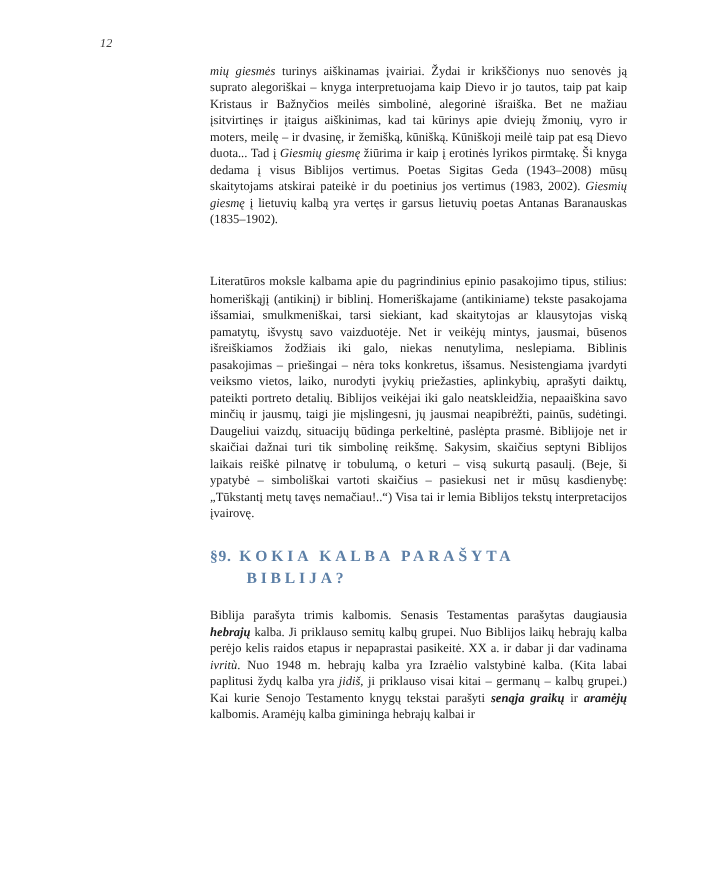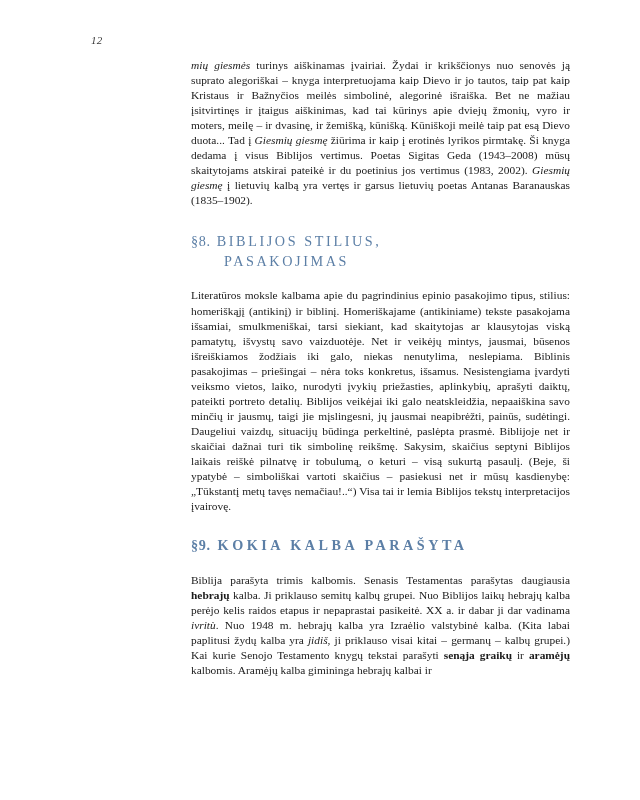--- a/index.html
+++ b/index.html
@@ -74,43 +74,42 @@
     display: block;
     margin-left: 33px;
   }
 
   .gap-before-h8 { height: 24px; }
   .gap-after-h8  { height: 17px; }
   .gap-before-h9 { height: 22px; }
   .gap-after-h9  { height: 17px; }
 
   i { }
-  .bi { font-weight: bold; }
+  .bi { font-weight: bold; font-style: italic; }
 </style>
 </head>
 <body>
 
 <div class="page">
 
   <div class="folio">12</div>
 
   <div class="textblock">
 
     <p class="body"><i>mių giesmės</i><span> turinys aiškinamas įvairiai. Žydai ir krikščionys nuo senovės ją suprato alegoriškai – knyga interpretuojama kaip Dievo ir jo tautos, taip pat kaip Kristaus ir Bažnyčios meilės simbolinė, alegorinė išraiška. Bet ne mažiau įsitvirtinęs ir įtaigus aiškinimas, kad tai kūrinys apie dviejų žmonių, vyro ir moters, meilę – ir dvasinę, ir žemišką, kūnišką. Kūniškoji meilė taip pat esą Dievo duota... Tad į </span><i>Giesmių giesmę</i><span> žiūrima ir kaip į erotinės lyrikos pirmtakę. Ši knyga dedama į visus Biblijos vertimus. Poetas Sigitas Geda (1943–2008) mūsų skaitytojams atskirai pateikė ir du poetinius jos vertimus (1983, 2002). </span><i>Giesmių giesmę</i><span> į lietuvių kalbą yra vertęs ir garsus lietuvių poetas Antanas Baranauskas (1835–1902).</span></p>
 
     <div class="gap-before-h8"></div>
 
-    <h2 class="sec-heading"><span class="sec-num">§8.</span><span> BIBLIJOS STILIUS,</span><span class="cont">PASAKOJIMAS</span></h2>
 
     <div class="gap-after-h8"></div>
 
     <p class="body"><span>Literatūros moksle kalbama apie du pagrindinius epinio pasakojimo tipus, stilius: homeriškąjį (antikinį) ir biblinį. Homeriškajame (antikiniame) tekste pasakojama išsamiai, smulkmeniškai, tarsi siekiant, kad skaitytojas ar klausytojas viską pamatytų, išvystų savo vaizduotėje. Net ir veikėjų mintys, jausmai, būsenos išreiškiamos žodžiais iki galo, niekas nenutylima, neslepiama. Biblinis pasakojimas – priešingai – nėra toks konkretus, išsamus. Nesistengiama įvardyti veiksmo vietos, laiko, nurodyti įvykių priežasties, aplinkybių, aprašyti daiktų, pateikti portreto detalių. Biblijos veikėjai iki galo neatskleidžia, nepaaiškina savo minčių ir jausmų, taigi jie mįslingesni, jų jausmai neapibrėžti, painūs, sudėtingi. Daugeliui vaizdų, situacijų būdinga perkeltinė, paslėpta prasmė. Biblijoje net ir skaičiai dažnai turi tik simbolinę reikšmę. Sakysim, skaičius septyni Biblijos laikais reiškė pilnatvę ir tobulumą, o keturi – visą sukurtą pasaulį. (Beje, ši ypatybė – simboliškai vartoti skaičius – pasiekusi net ir mūsų kasdienybę: „Tūkstantį metų tavęs nemačiau!..“) Visa tai ir lemia Biblijos tekstų interpretacijos įvairovę.</span></p>
 
     <div class="gap-before-h9"></div>
 
-    <h2 class="sec-heading wide"><span class="sec-num">§9.</span><span> KOKIA KALBA PARAŠYTA</span></h2>
+    <h2 class="sec-heading wide"><span class="sec-num">§9.</span><span> KOKIA KALBA PARAŠYTA</span><span class="cont">BIBLIJA?</span></h2>
 
     <div class="gap-after-h9"></div>
 
     <p class="body"><span>Biblija parašyta trimis kalbomis. Senasis Testamentas parašytas daugiausia </span><span class="bi">hebrajų</span><span> kalba. Ji priklauso semitų kalbų grupei. Nuo Biblijos laikų hebrajų kalba perėjo kelis raidos etapus ir nepaprastai pasikeitė. XX a. ir dabar ji dar vadinama </span><i>ivritù</i><span>. Nuo 1948 m. hebrajų kalba yra Izraėlio valstybinė kalba. (Kita labai paplitusi žydų kalba yra </span><i>jidiš</i><span>, ji priklauso visai kitai – germanų – kalbų grupei.) Kai kurie Senojo Testamento knygų tekstai parašyti </span><span class="bi">senąja graikų</span><span> ir </span><span class="bi">aramėjų</span><span> kalbomis. Aramėjų kalba gimininga hebrajų kalbai ir</span></p>
 
   </div>
 </div>
 
 </body></html>

